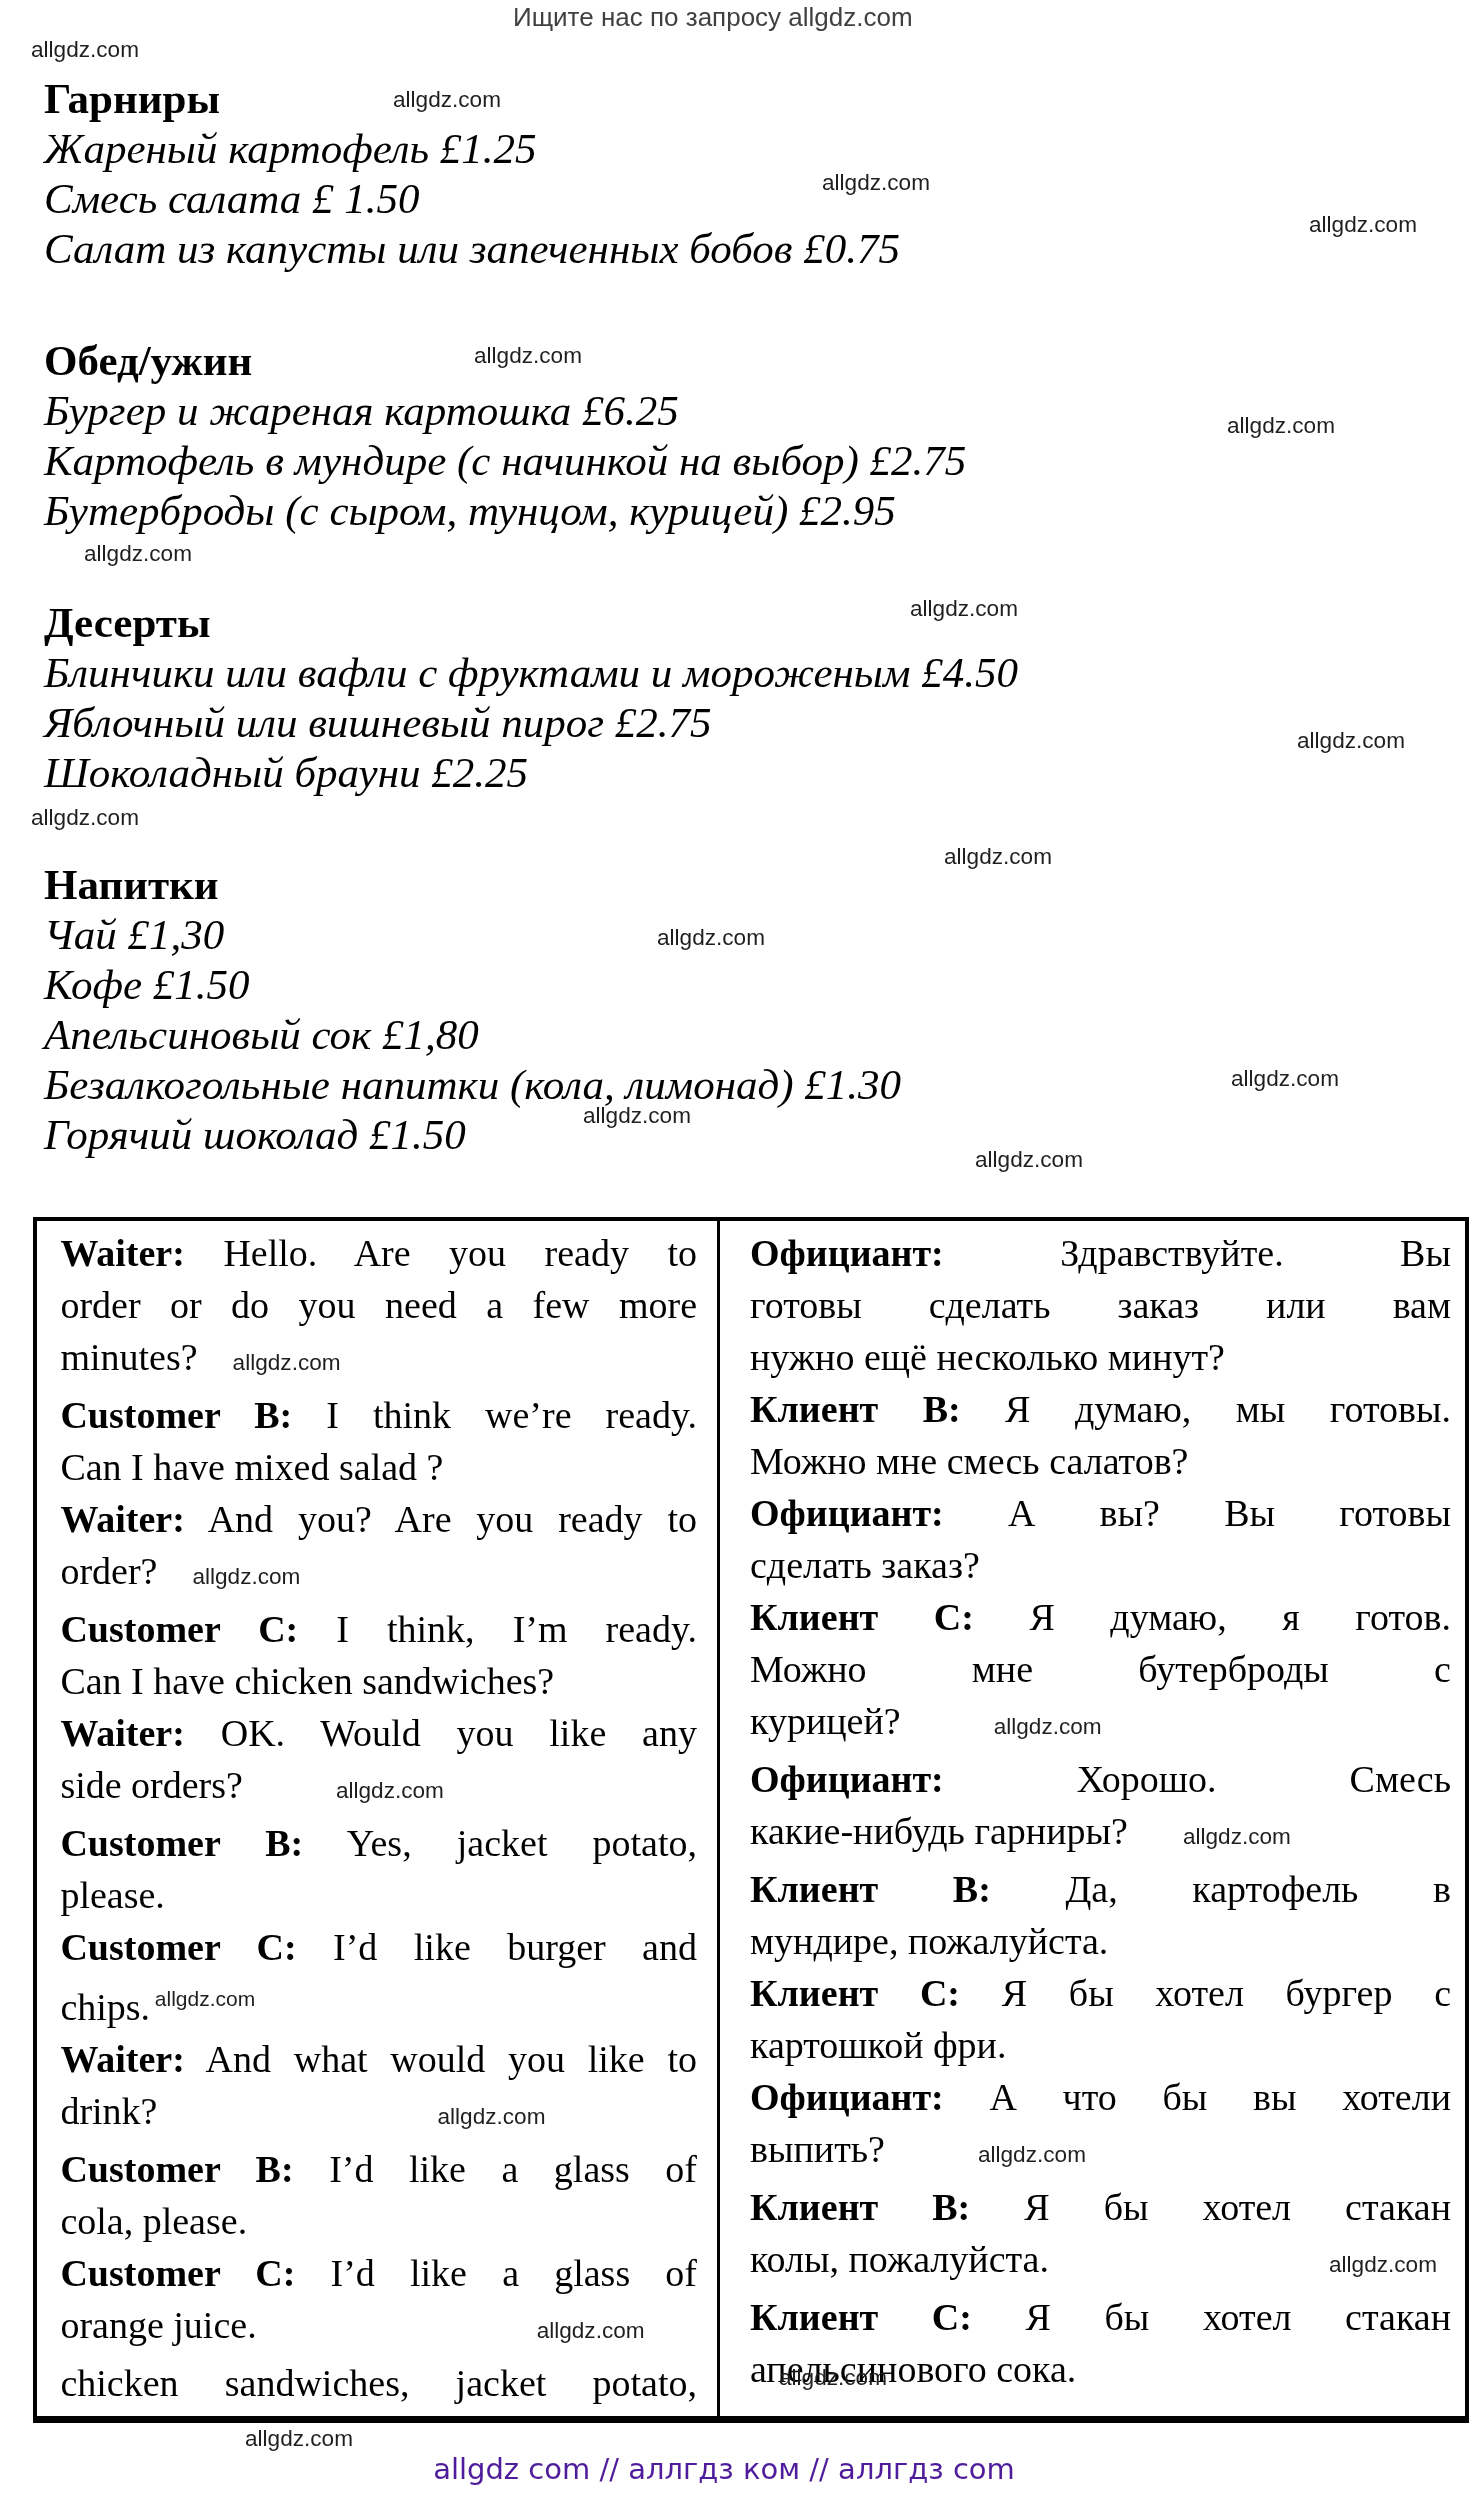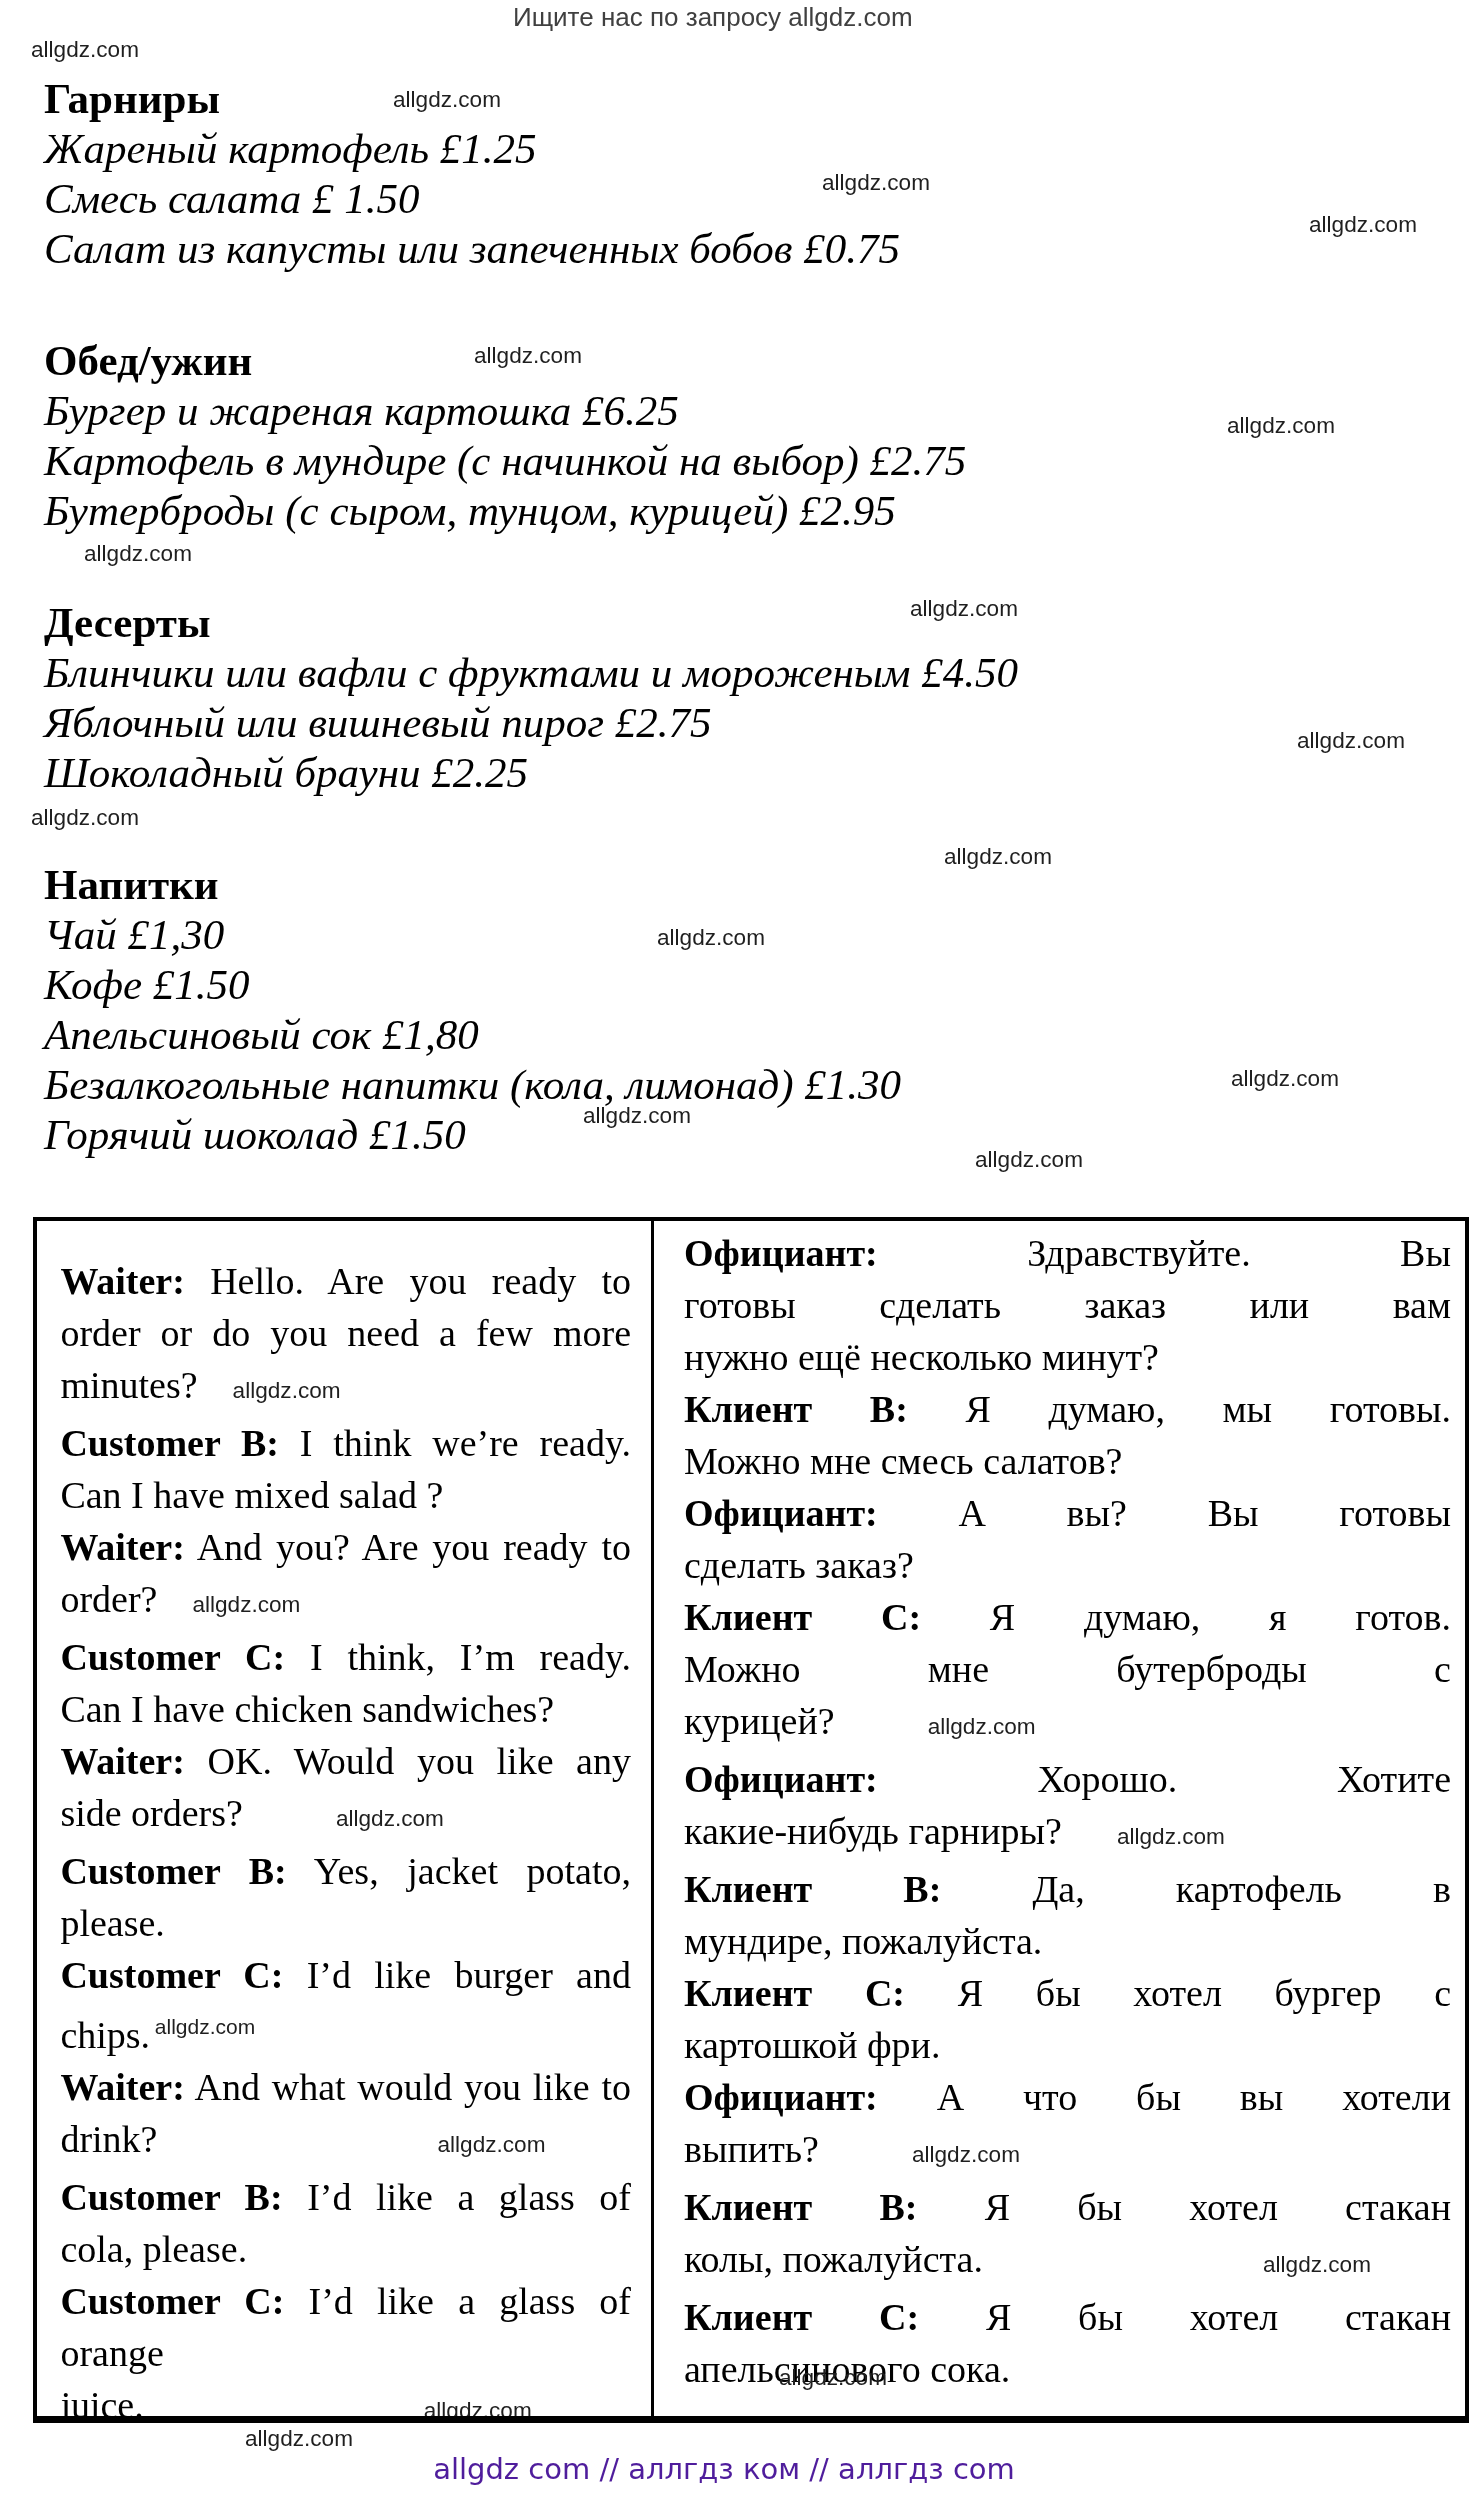--- a/index.html
+++ b/index.html
@@ -15,21 +15,21 @@
   .menu{position:absolute;left:44px;top:70px;width:1402px;}
   .menu-title{font-size:43px;font-weight:bold;line-height:50px;margin-top:62px;}
   .menu-title.first{margin-top:4px;}
   .menu-item{font-size:43px;line-height:50px;white-space:nowrap;font-style:italic;}
   .dtable{
     position:absolute;left:33px;top:1217px;width:1436px;height:1206px;
     box-sizing:border-box;border:4.7px solid #000;border-bottom-width:7px;
     display:flex;background:#fff;
   }
   .cell{box-sizing:border-box;overflow:hidden;}
-  .cleft{width:614px;padding:6.2px 20px 0 23.4px;margin-top:28px;}
+  .cleft{width:680px;padding:6.2px 20px 0 23.4px;}
   .cright{flex:1;border-left:3.9px solid #000;padding:6.2px 14px 0 30px;}
   .dline{font-size:38px;line-height:52px;}
   .dline.just{text-align:justify;text-align-last:justify;}
   .dline .b{font-weight:bold;}
   .wm{
     font-family:"Liberation Sans","DejaVu Sans",sans-serif;
     color:#1f1f1f;font-size:22.6px;font-weight:normal;
   }
   .wm-float{position:absolute;white-space:nowrap;}
   .gs{margin-left:35px;}
@@ -98,21 +98,21 @@
       <div class="dline just"><span class="b">Официант:</span><span> Здравствуйте. Вы</span></div>
       <div class="dline just"><span>готовы сделать заказ или вам</span></div>
       <div class="dline"><span>нужно ещё несколько минут?</span></div>
       <div class="dline just"><span class="b">Клиент В:</span><span> Я думаю, мы готовы.</span></div>
       <div class="dline"><span>Можно мне смесь салатов?</span></div>
       <div class="dline just"><span class="b">Официант:</span><span> А вы? Вы готовы</span></div>
       <div class="dline"><span>сделать заказ?</span></div>
       <div class="dline just"><span class="b">Клиент С:</span><span> Я думаю, я готов.</span></div>
       <div class="dline just"><span>Можно мне бутерброды с</span></div>
       <div class="dline"><span>курицей?</span><span class="wm gl">allgdz.com</span></div>
-      <div class="dline just"><span class="b">Официант:</span><span> Хорошо. Хотите</span></div>
+      <div class="dline just"><span class="b">Официант:</span><span> Хорошо. Смесь</span></div>
       <div class="dline"><span>какие-нибудь гарниры?</span><span class="wm gm">allgdz.com</span></div>
       <div class="dline just"><span class="b">Клиент В:</span><span> Да, картофель в</span></div>
       <div class="dline"><span>мундире, пожалуйста.</span></div>
       <div class="dline just"><span class="b">Клиент С:</span><span> Я бы хотел бургер с</span></div>
       <div class="dline"><span>картошкой фри.</span></div>
       <div class="dline just"><span class="b">Официант:</span><span> А что бы вы хотели</span></div>
       <div class="dline"><span>выпить?</span><span class="wm gl">allgdz.com</span></div>
       <div class="dline just"><span class="b">Клиент В:</span><span> Я бы хотел стакан</span></div>
       <div class="dline"><span>колы, пожалуйста.</span><span class="wm gx">allgdz.com</span></div>
       <div class="dline just"><span class="b">Клиент С:</span><span> Я бы хотел стакан</span></div>

